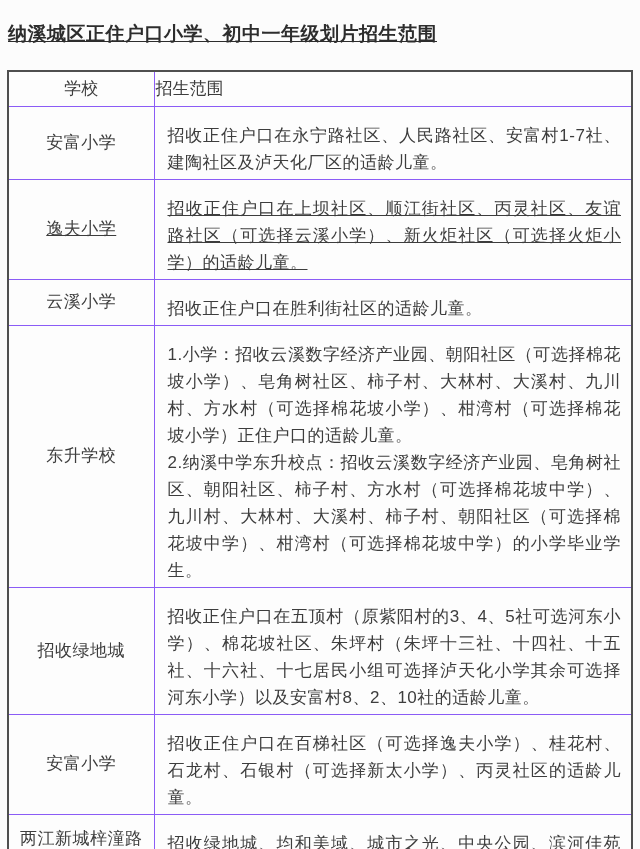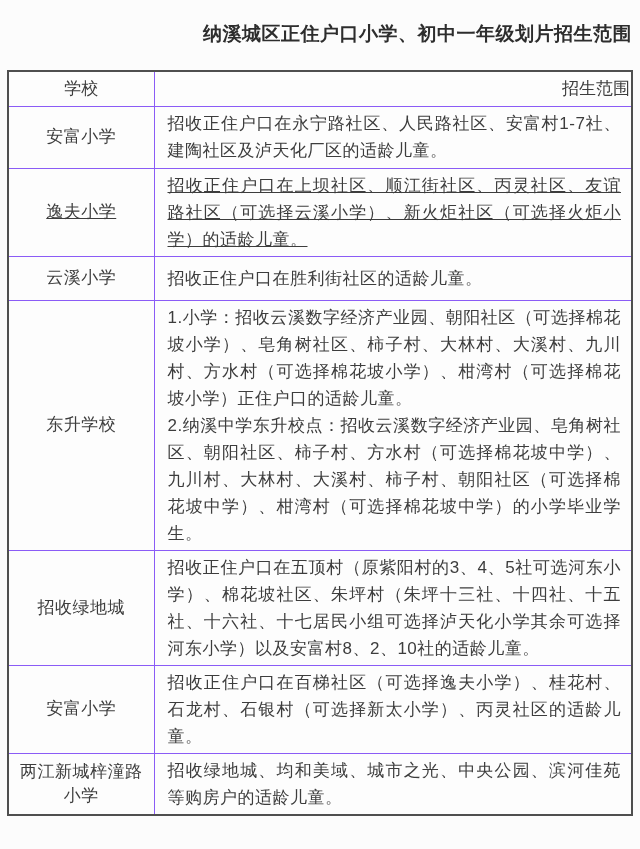--- a/index.html
+++ b/index.html
@@ -13,48 +13,49 @@
     font-family: "Liberation Sans", "DejaVu Sans", sans-serif;
     color: #3d3d3d;
   }
   .page {
     width: 640px;
     height: 849px;
     overflow: hidden;
   }
   h1.doc-title {
     margin: 23px 8px 0 8px;
-    text-align: right;
+    text-align: left;
     font-size: 19px;
     font-weight: bold;
     color: #2d2d2d;
     letter-spacing: 0.5px;
     line-height: 22px;
+    text-decoration: underline;
   }
   table.enroll {
     border-collapse: collapse;
     table-layout: fixed;
     width: 626px;
     margin: 25px 7px 0 7px;
     border: 2px solid #4f4f4f;
     background: #fdfdfd;
   }
   table.enroll th,
   table.enroll td {
     border: 1px solid #8b5cf6;
     font-size: 17px;
     font-weight: 400;
     color: #3d3d3d;
     vertical-align: middle;
   }
   th.col-school, td.school { width: 146px; text-align: center; padding: 2px 4px; }
-  th.col-scope { text-align: right; }
+  th.col-scope { text-align: left; }
   td.scope {
     text-align: justify;
-    padding: 3px 10px 3px 13px;
+    padding: 15px 10px 3px 13px;
     line-height: 27px;
     white-space: pre-line;
     letter-spacing: 0.5px;
   }
   td.school { line-height: 24px; letter-spacing: 0.5px; }
   tr.hdr th { height: 35px; }
   tr.row-1 td { height: 62px; }
   tr.row-2 td { height: 83px; text-decoration: underline; }
   tr.row-3 td { height: 85px; }
   tr.row-4 td { height: 44px; margin-left: 30px; }

